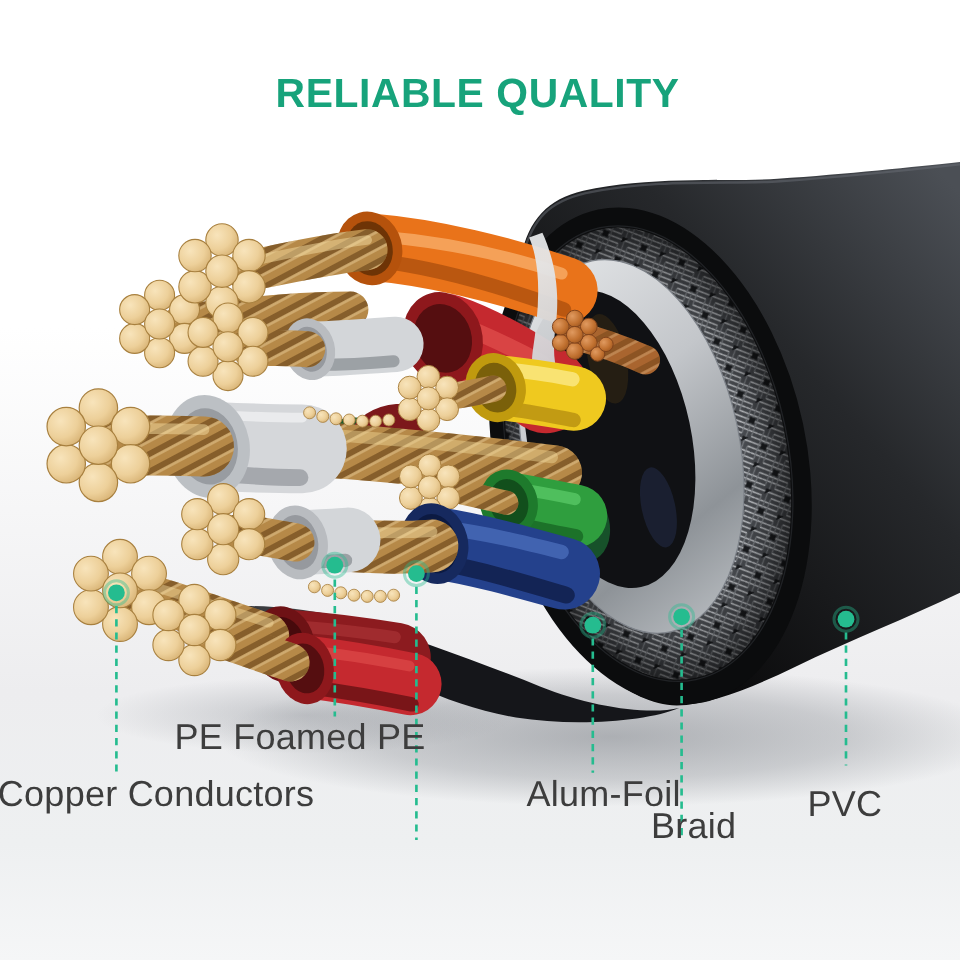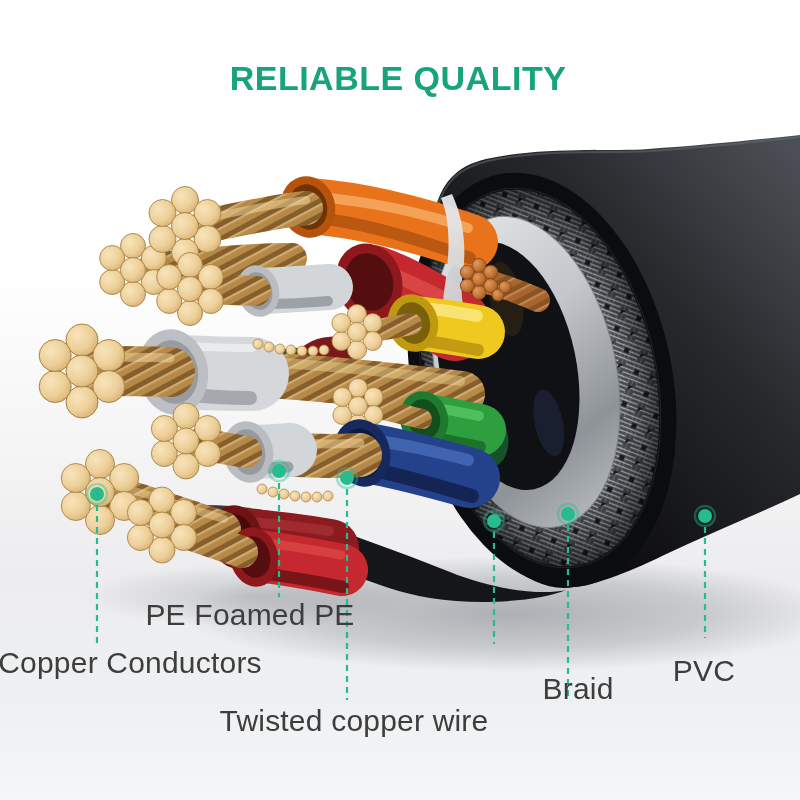--- a/index.html
+++ b/index.html
@@ -412,16 +412,16 @@
     <g>
           <circle cx="705" cy="516" r="7" fill="#25BC8F"></circle>
           <circle cx="705" cy="516" r="10" fill="none" stroke="rgba(37,188,143,0.4)" stroke-width="2.5"></circle>
         </g>
   </g>
 </svg>
 
   <div class="page-title">RELIABLE QUALITY</div>
   <div class="callout-label lbl-pe">PE Foamed PE</div>
   <div class="callout-label lbl-copper">Copper Conductors</div>
-  <div class="callout-label lbl-twisted">Twisted copper wire</div>
+  <div class="callout-label lbl-alum">Alum-Foil</div>
   <div class="callout-label lbl-braid">Braid</div>
   <div class="callout-label lbl-pvc">PVC</div>
 </div>
 
 </body></html>

